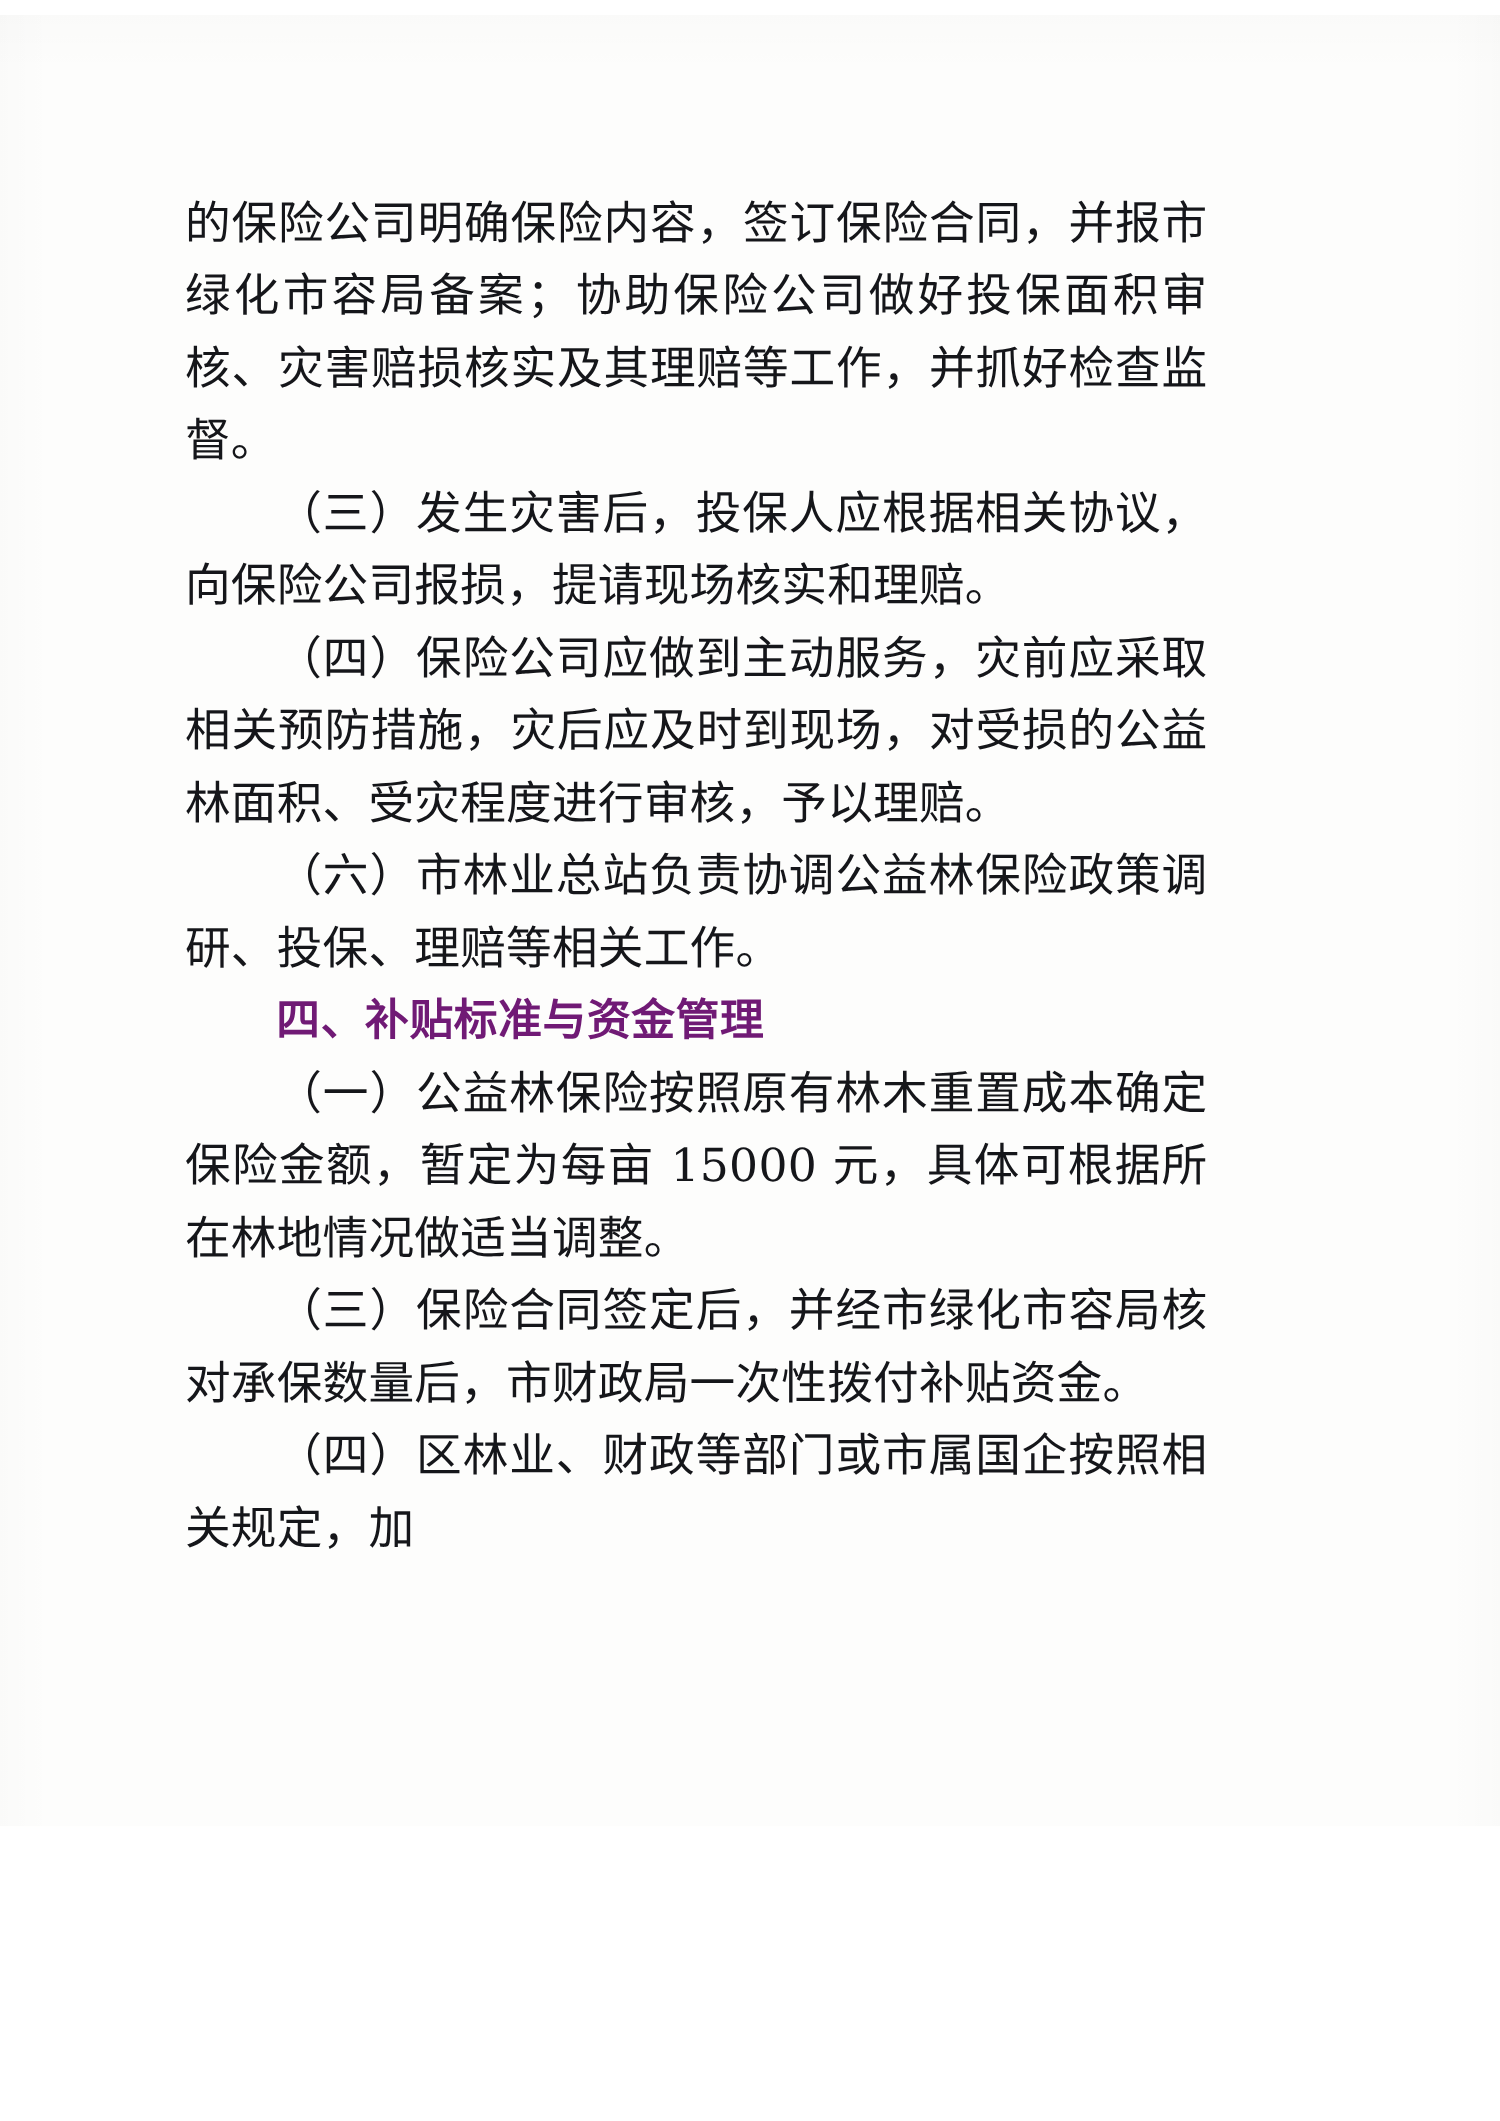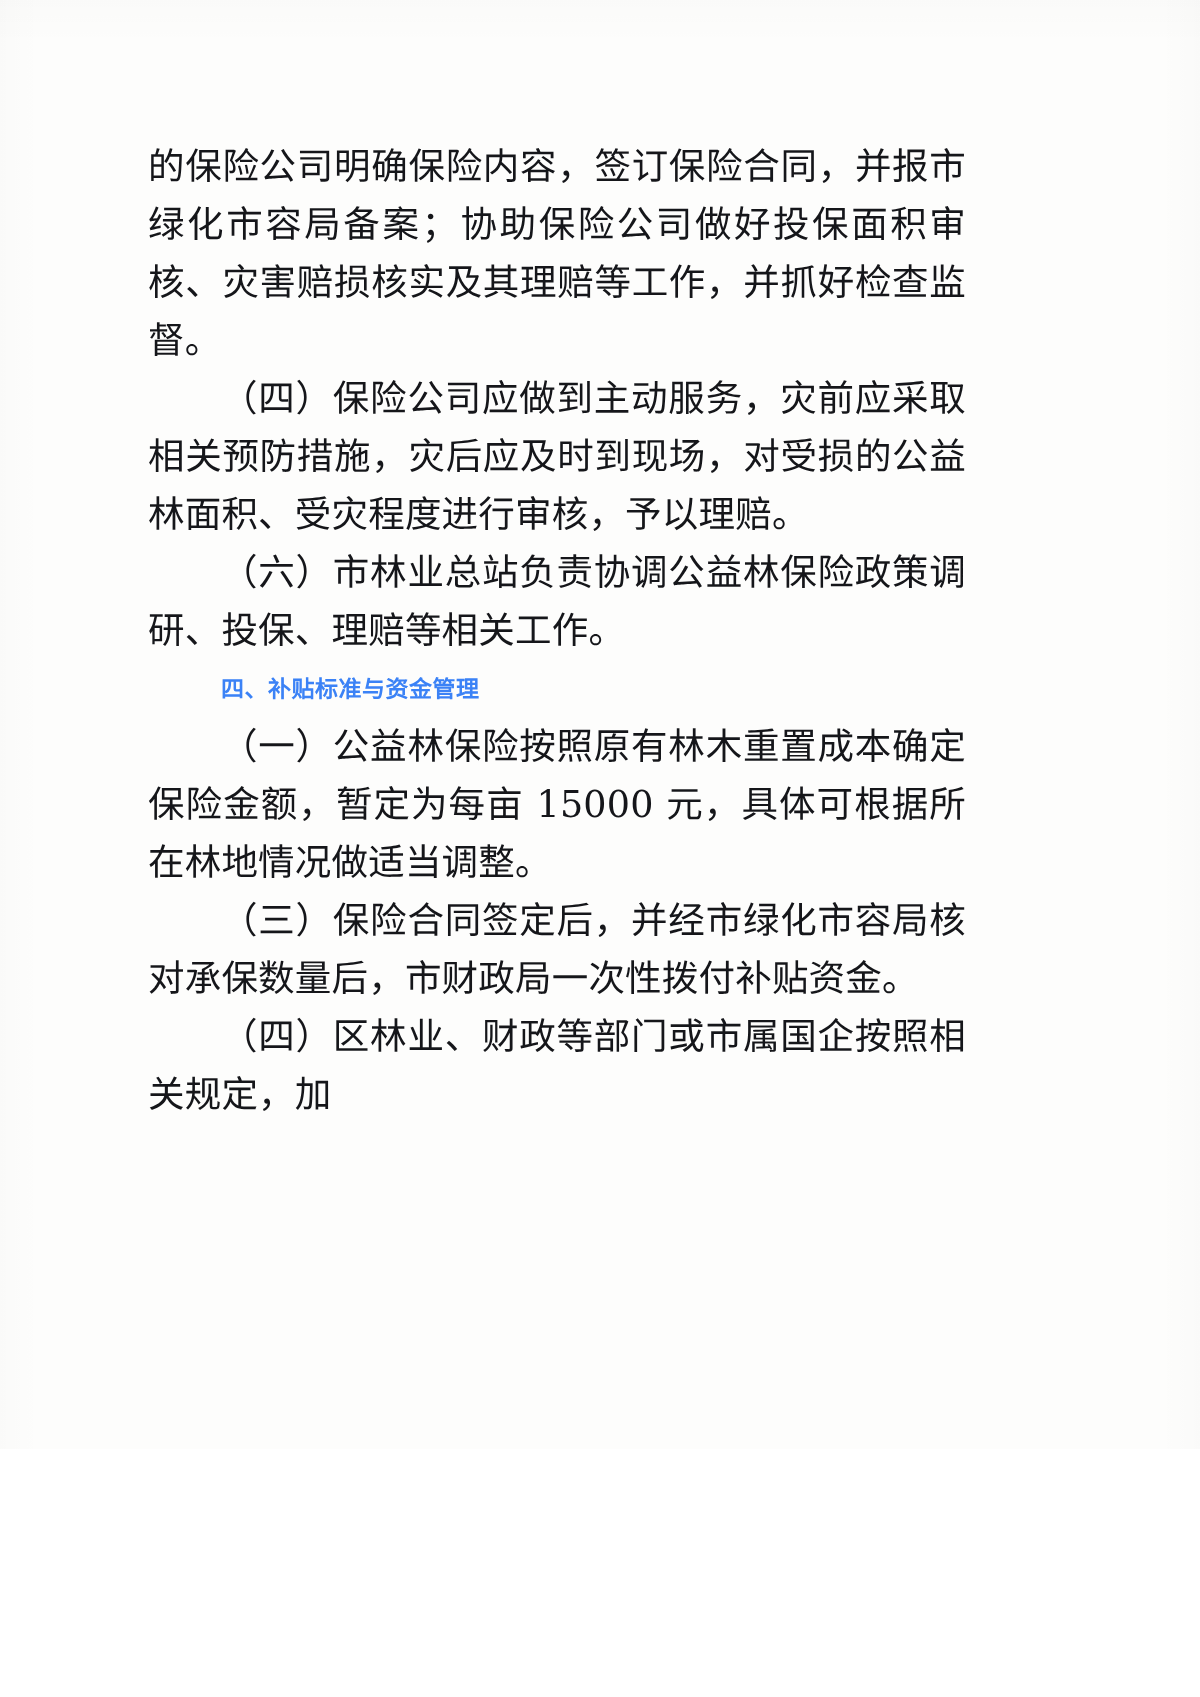--- a/index.html
+++ b/index.html
@@ -6,21 +6,21 @@
   html, body {
     margin: 0;
     padding: 0;
     background: #ffffff;
   }
 
   .page {
     position: relative;
     width: 1200px;
     height: 1449px;
-    margin: 0 auto;
+    margin: 12px auto;
     background: #fdfdfc;
     overflow: hidden;
     
     box-sizing: border-box;
     text-decoration: underline;
   }
 
   .scan-tone {
     position: absolute;
     inset: 0;
@@ -49,24 +49,24 @@
     letter-spacing: 0.2px;
     -webkit-font-smoothing: antialiased;
   }
 
   .para.indent {
     text-indent: 73px;
   }
 
   .heading {
     font-family: "DejaVu Sans", "Liberation Sans", sans-serif;
-    font-size: 23px;
+    font-size: 35px;
     font-weight: bold;
     line-height: 58px;
-    color: #3b82f6;
+    color: #701a75;
     margin: 0;
     text-indent: 73px;
     letter-spacing: 0.5px;
   }
 
   .page-number {
     position: absolute;
     left: 0;
     right: 0;
     top: 1540px;
@@ -79,20 +79,21 @@
 </head>
 <body>
 
 <div class="page">
   <div class="scan-tone"></div>
 
   <div class="text-block">
 
     <p class="para">的保险公司明确保险内容，签订保险合同，并报市绿化市容局备案；协助保险公司做好投保面积审核、灾害赔损核实及其理赔等工作，并抓好检查监督。</p>
 
+    <p class="para indent">（三）发生灾害后，投保人应根据相关协议，向保险公司报损，提请现场核实和理赔。</p>
 
     <p class="para indent">（四）保险公司应做到主动服务，灾前应采取相关预防措施，灾后应及时到现场，对受损的公益林面积、受灾程度进行审核，予以理赔。</p>
 
 
     <p class="para indent">（六）市林业总站负责协调公益林保险政策调研、投保、理赔等相关工作。</p>
 
     <h2 class="heading">四、补贴标准与资金管理</h2>
 
     <p class="para indent">（一）公益林保险按照原有林木重置成本确定保险金额，暂定为每亩 15000 元，具体可根据所在林地情况做适当调整。</p>
 

